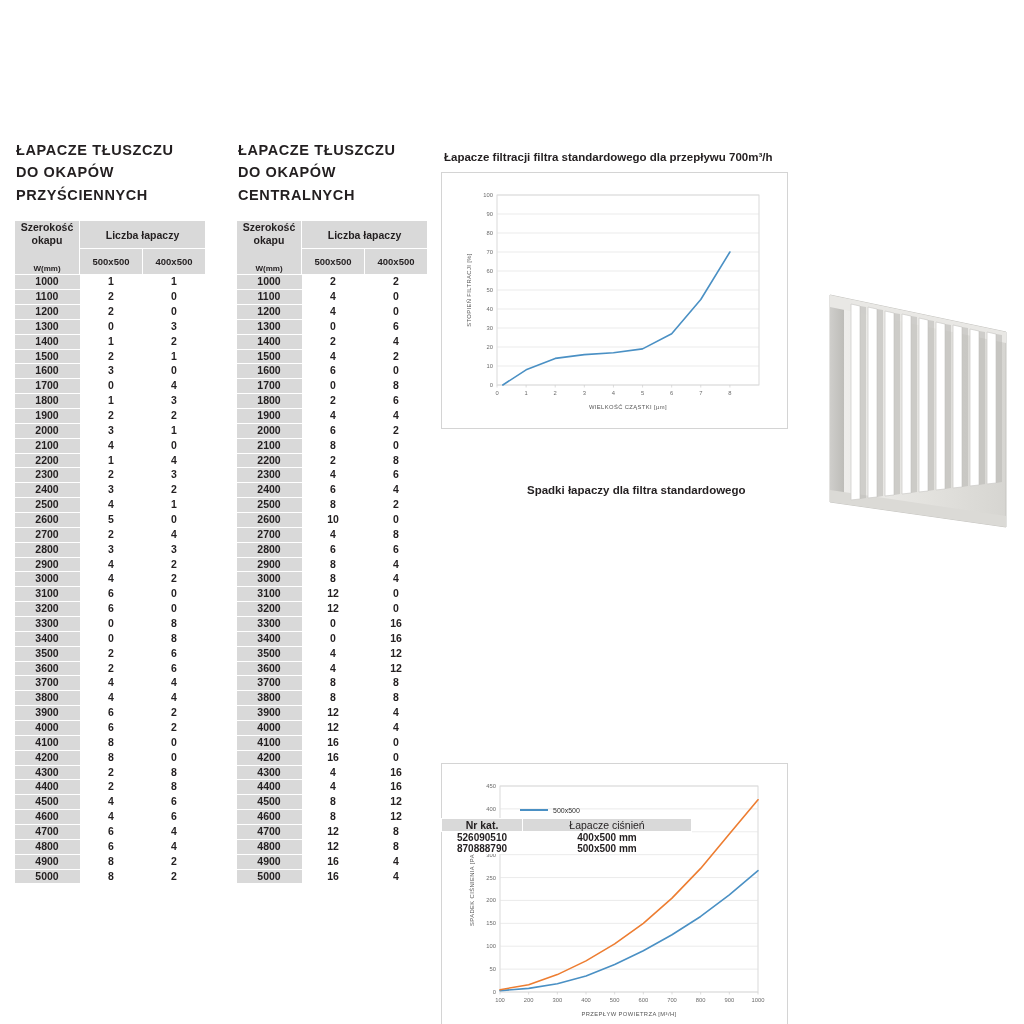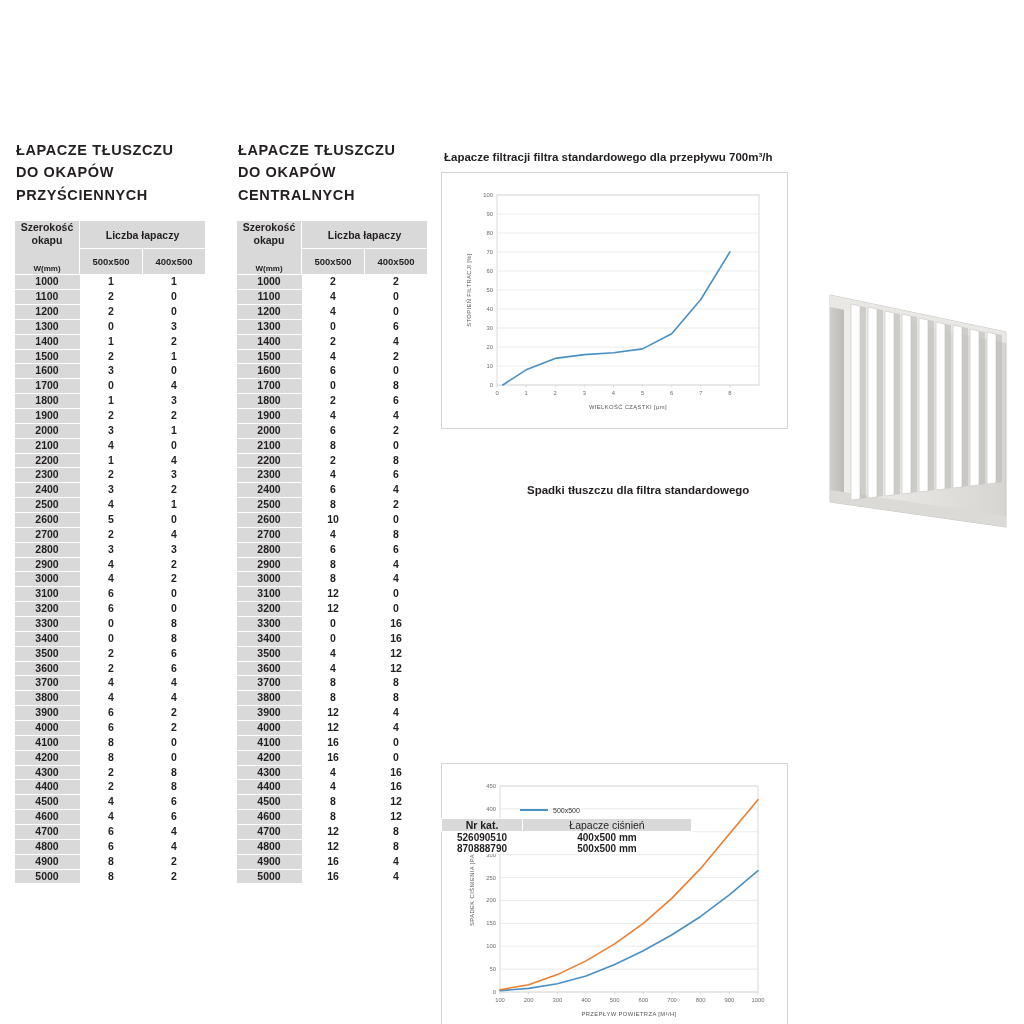--- a/index.html
+++ b/index.html
@@ -616,21 +616,21 @@
       <line x1="258.77777777777777" y1="212" x2="258.77777777777777" y2="214.5" stroke="#cfcfcf" stroke-width="0.7"></line>
       <text x="258.77777777777777" y="222" text-anchor="middle" font-size="5.8" fill="#6b6b6b" font-family="&quot;Liberation Sans&quot;, sans-serif">7</text>
       <line x1="287.8888888888889" y1="212" x2="287.8888888888889" y2="214.5" stroke="#cfcfcf" stroke-width="0.7"></line>
       <text x="287.8888888888889" y="222" text-anchor="middle" font-size="5.8" fill="#6b6b6b" font-family="&quot;Liberation Sans&quot;, sans-serif">8</text>
       <text x="186" y="236" text-anchor="middle" font-size="5.8" fill="#555" letter-spacing="0.4" font-family="&quot;Liberation Sans&quot;, sans-serif">WIELKOŚĆ CZĄSTKI [µm]</text>
       <text x="29" y="117" text-anchor="middle" font-size="5.8" fill="#555" letter-spacing="0.4" font-family="&quot;Liberation Sans&quot;, sans-serif" transform="rotate(-90 29 117)">STOPIEŃ FILTRACJI [%]</text>
       <path d="M60.82 212.00 L84.11 196.80 L113.22 185.40 L142.33 181.60 L171.44 179.70 L200.56 175.90 L229.67 160.70 L258.78 126.50 L287.89 79.00 " fill="none" stroke="#4a90c4" stroke-width="1.6" stroke-linejoin="round" stroke-linecap="round"></path>
     </svg>
 </div>
 
-<div class="abs chart-title" style="left:527px; top:484px;">Spadki tłuszczu dla filtra standardowego</div>
+<div class="abs chart-title" style="left:527px; top:484px;">Spadki łapaczy dla filtra standardowego</div>
 
 <div class="abs chart-box" style="left:441px; top:506px; width:345px; height:274px;">
   <svg id="svg-chart2" width="345" height="274" viewBox="0 0 345 274">
       <rect x="58" y="22" width="258" height="206" fill="#fff" stroke="#d0d0d0" stroke-width="0.8"></rect>
       <line x1="58" y1="228" x2="316" y2="228" stroke="#e3e3e3" stroke-width="0.7"></line>
       <text x="54" y="230" text-anchor="end" font-size="5.8" fill="#6b6b6b" font-family="&quot;Liberation Sans&quot;, sans-serif">0</text>
       <line x1="58" y1="205.11111111111111" x2="316" y2="205.11111111111111" stroke="#e3e3e3" stroke-width="0.7"></line>
       <text x="54" y="207.11111111111111" text-anchor="end" font-size="5.8" fill="#6b6b6b" font-family="&quot;Liberation Sans&quot;, sans-serif">50</text>
       <line x1="58" y1="182.22222222222223" x2="316" y2="182.22222222222223" stroke="#e3e3e3" stroke-width="0.7"></line>
       <text x="54" y="184.22222222222223" text-anchor="end" font-size="5.8" fill="#6b6b6b" font-family="&quot;Liberation Sans&quot;, sans-serif">100</text>

